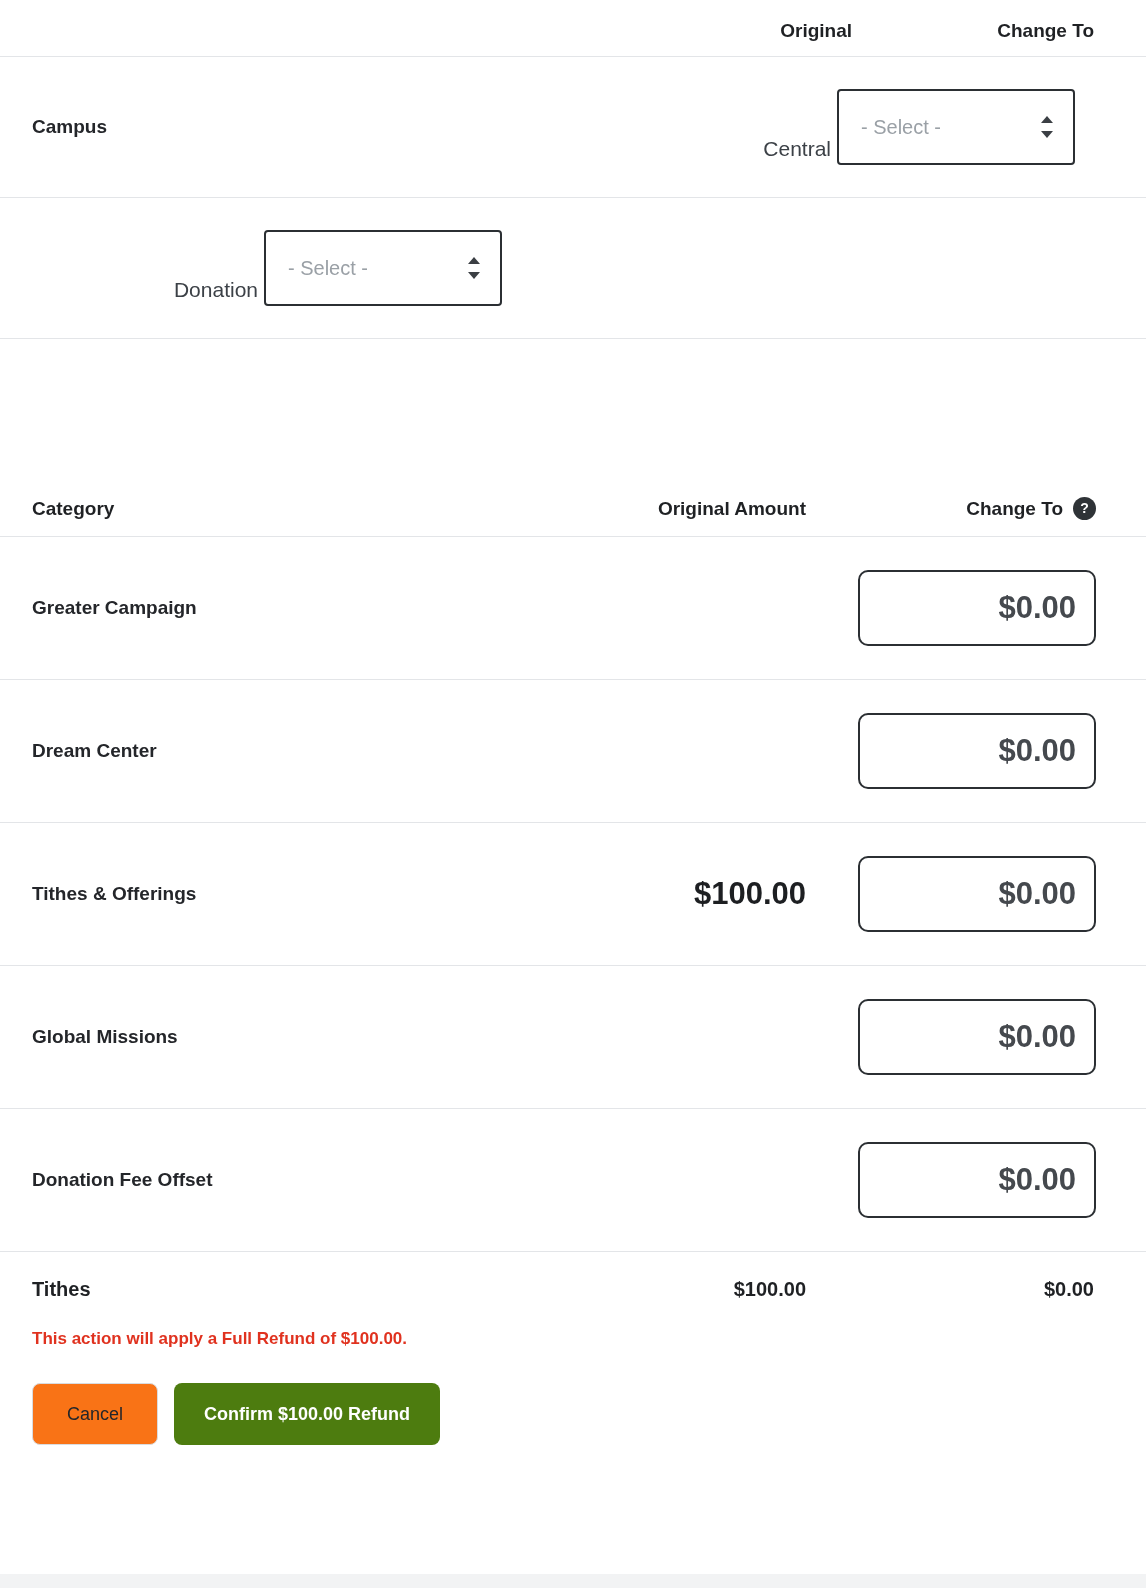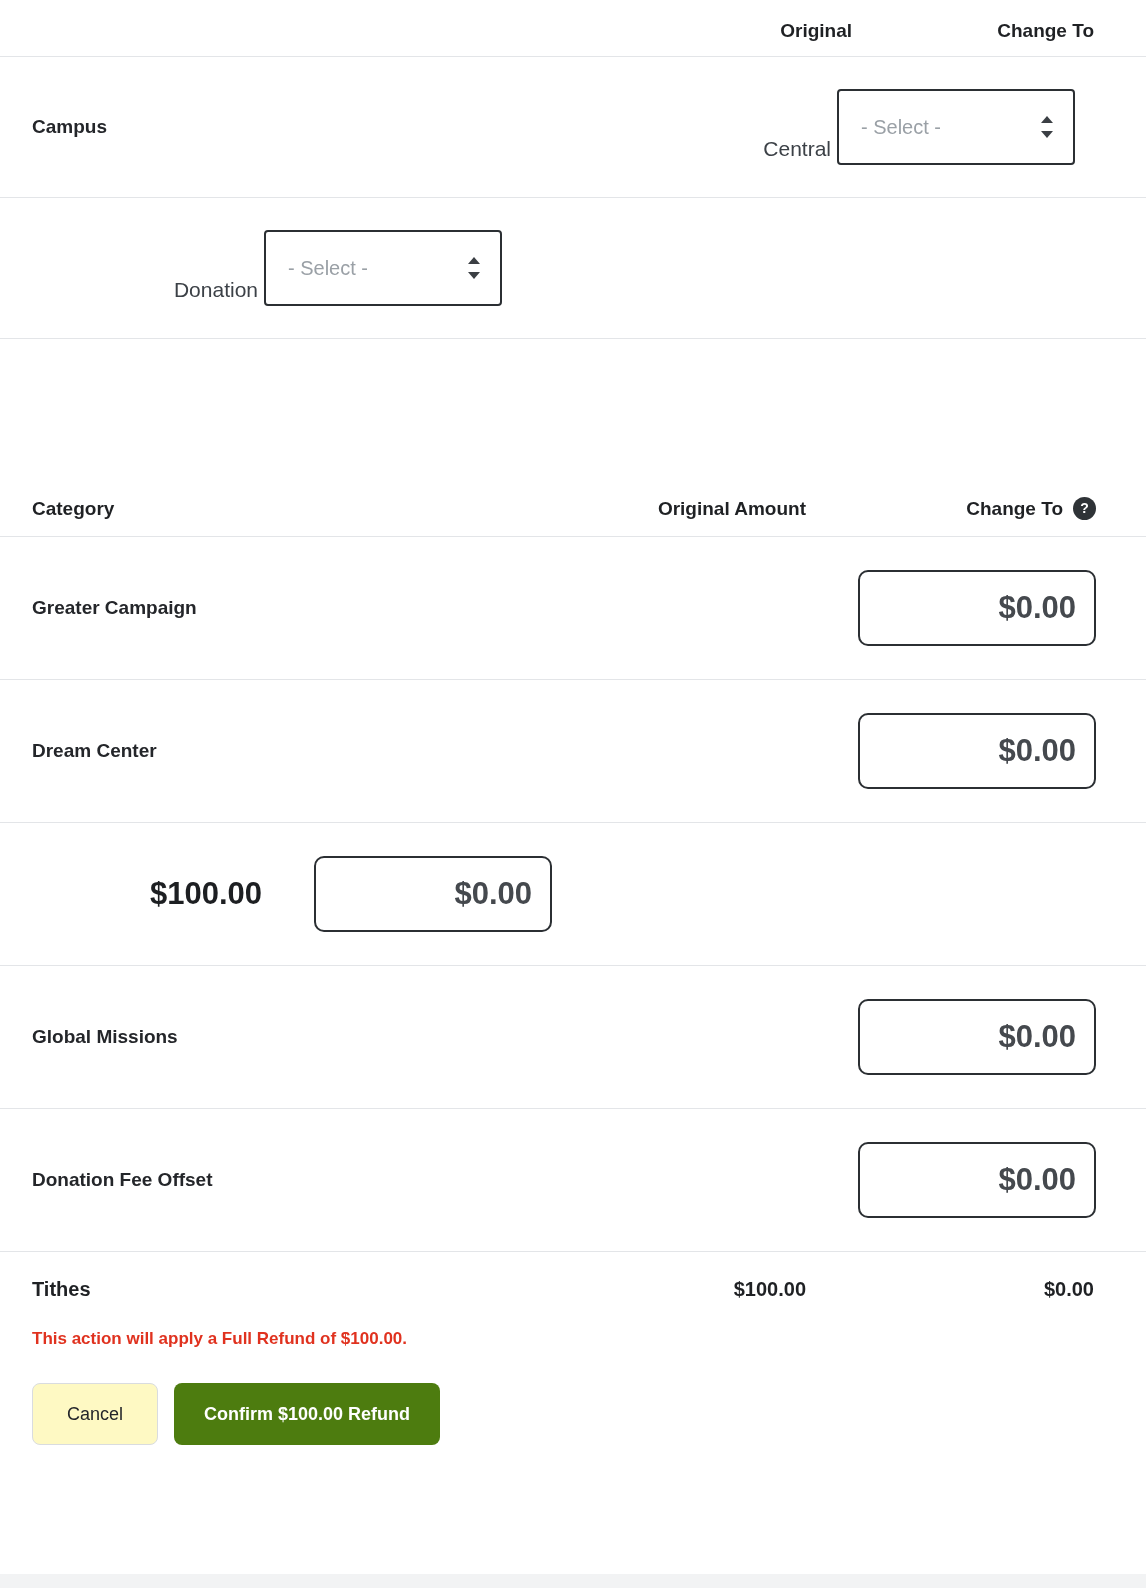--- a/index.html
+++ b/index.html
@@ -137,20 +137,21 @@
     font-weight: bold;
     line-height: 23px;
     text-align: center;
     display: inline-block;
   }
   .cat-row {
     display: flex;
     align-items: center;
     padding: 0 50px 0 32px;
     min-height: 142px;
+    justify-content: center;
   }
   .cat-row .name {
     flex: 1 1 auto;
     font-size: 19px;
     font-weight: bold;
     color: #24262a;
   }
   .cat-row .orig {
     width: 270px;
     text-align: right;
@@ -203,21 +204,21 @@
     font-size: 17px;
     font-weight: bold;
   }
   .actions {
     display: flex;
     align-items: center;
     gap: 16px;
     padding: 34px 32px 40px 32px;
   }
   .btn-cancel {
-    background: #fef9c3;
+    background: #f97316;
     border: 1px solid #d9dcdf;
     border-radius: 8px;
     height: 62px;
     padding: 0 34px;
     font-size: 18px;
     color: #24262a;
     cursor: pointer;
     font-family: "Liberation Sans", sans-serif;
   }
   .btn-confirm {
@@ -298,20 +299,21 @@
   <div class="cat-row">
     <div class="name">Dream Center</div>
     <div class="orig"></div>
     <div class="amt-box-wrap">
       <div class="amt-box">$0.00</div>
     </div>
   </div>
   <div class="divider"></div>
 
   <div class="cat-row">
+    <div class="name">Tithes &amp; Offerings</div>
     <div class="orig">$100.00</div>
     <div class="amt-box-wrap">
       <div class="amt-box">$0.00</div>
     </div>
   </div>
   <div class="divider"></div>
 
   <div class="cat-row">
     <div class="name">Global Missions</div>
     <div class="orig"></div>

